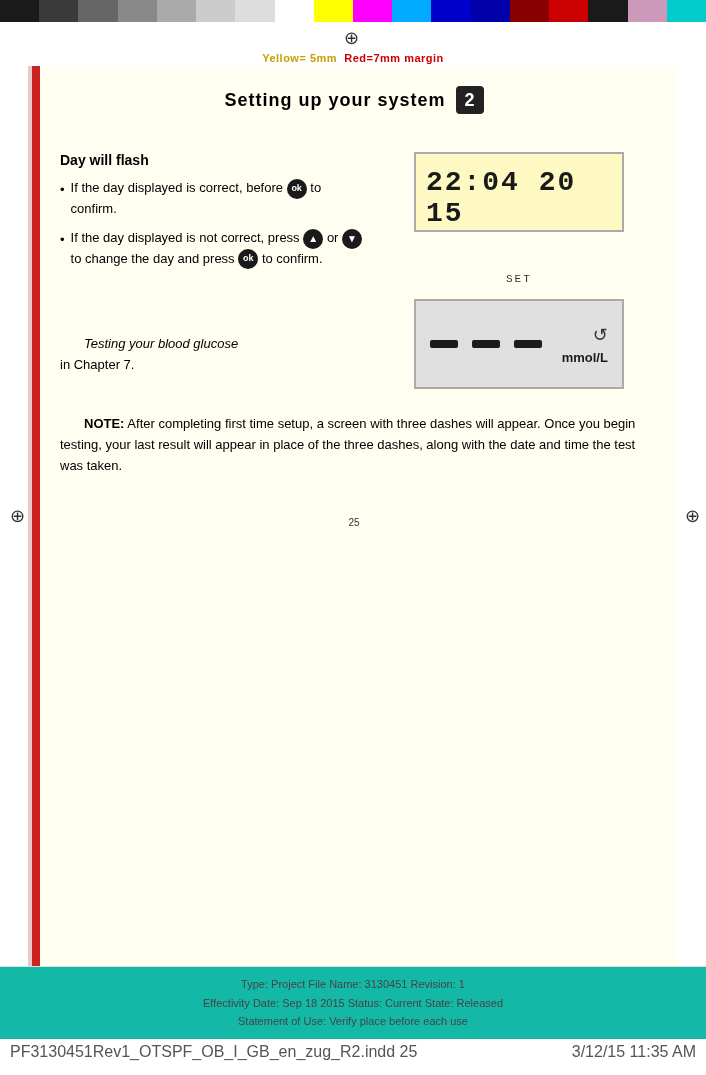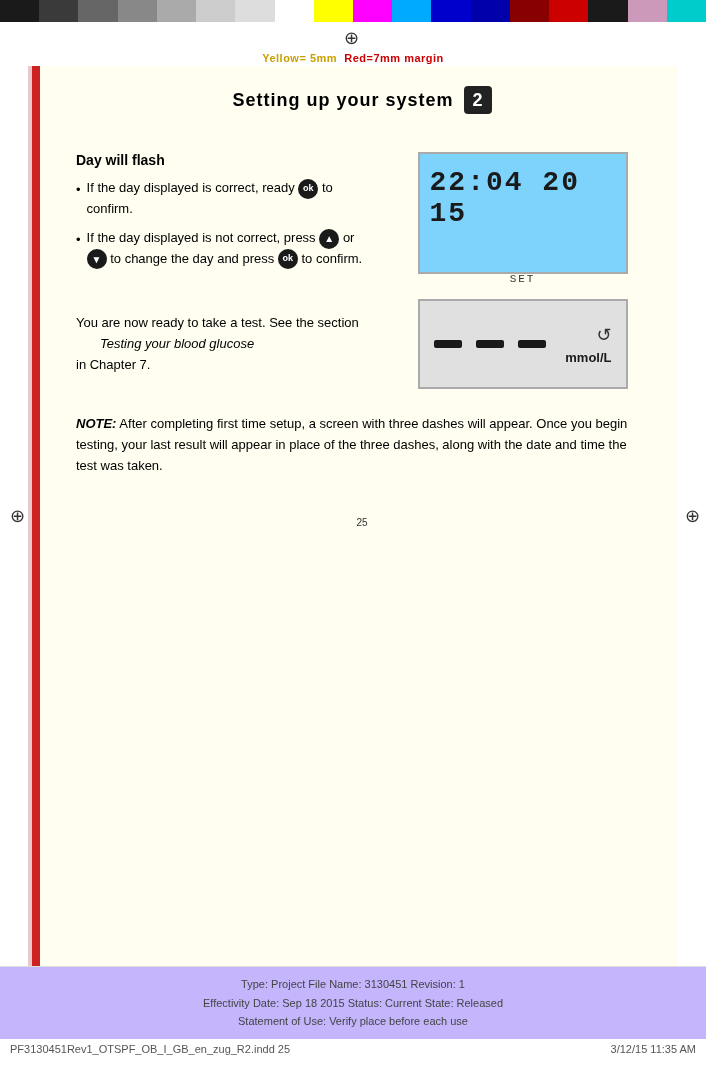--- a/index.html
+++ b/index.html
@@ -63,21 +63,21 @@
 
     
     .red-margin {
       width: 8px;
       background: #cc2222;
       flex-shrink: 0;
     }
 
     .page-content {
       flex: 1;
-      padding: 20px 30px 20px 36px;
+      padding: 20px 30px 20px 20px;
       position: relative;
     }
 
     
     .chapter-header {
       display: flex;
       justify-content: center;
       align-items: center;
       margin-bottom: 30px;
       padding-bottom: 8px;
@@ -167,24 +167,24 @@
       background: #1a1a1a;
       border-radius: 50%;
       color: #fff;
       font-size: 10px;
       vertical-align: middle;
       flex-shrink: 0;
     }
 
     
     .lcd-display {
-      background: #7dd3fc;
+      background: #fef9c3;
       border: 2px solid #aaa;
       width: 210px;
-      height: 122px;
+      height: 80px;
       display: flex;
       flex-direction: column;
       justify-content: flex-start;
       padding: 8px 10px;
       font-family: 'Courier New', monospace;
       position: relative;
     }
     .lcd-time {
       font-size: 28px;
       font-weight: bold;
@@ -258,49 +258,49 @@
     }
 
     
     .note-section {
       font-size: 13px;
       line-height: 1.6;
       margin-bottom: 20px;
     }
     .note-bold {
       font-weight: bold;
-      font-style: italic;
+      margin-left: 24px;
     }
 
     
     .page-number {
       text-align: center;
       font-size: 10px;
       color: #333;
       margin-top: 40px;
       padding-bottom: 10px;
     }
 
     
     .footer-area {
-      background: #c4b5fd;
+      background: #14b8a6;
       border-top: 1px solid #ddd;
       padding: 8px 20px;
       font-size: 11px;
       color: #444;
       text-align: center;
       line-height: 1.7;
     }
 
     .bottom-bar-row {
       display: flex;
       justify-content: space-between;
       align-items: center;
       padding: 4px 10px;
-      font-size: 11px;
+      font-size: 16px;
       color: #555;
     }
   </style>
 </head>
 <body>
 
 <div class="color-bar">
   <div class="cb" style="background:#1a1a1a;"></div>
   <div class="cb" style="background:#3a3a3a;"></div>
   <div class="cb" style="background:#666;"></div>
@@ -339,21 +339,21 @@
       <span class="chapter-number-badge">2</span>
     </div>
 
     <div class="section-row">
       <div class="section-text">
         <div class="day-flash-title">Day will flash</div>
         <ul class="bullet-list">
           <li>
             <span class="bullet-dot">•</span>
             <span>
-              <span>If the day displayed is correct, ready</span>
+              <span>If the day displayed is correct, before</span>
               <span class="ok-btn">ok</span>
               <span>to confirm.</span>
             </span>
           </li>
           <li>
             <span class="bullet-dot">•</span>
             <span>
               <span>If the day displayed is not correct, press</span>
               <span class="arrow-btn">▲</span>
               <span> or </span>
@@ -369,21 +369,20 @@
       <div class="section-image">
         <div class="lcd-display">
           <div class="lcd-time">22:04  20 15</div>
           <div class="lcd-set">SET</div>
         </div>
       </div>
     </div>
 
     <div class="ready-section">
       <div class="ready-text">
-        <span>You are now ready to take a test. See the section</span>
         <br>
         <em>Testing your blood glucose</em>
         <br>
         <span>in Chapter 7.</span>
       </div>
 
       <div class="section-image">
         <div class="meter-display">
           <div class="meter-dashes">
             <div class="meter-dash"></div>

